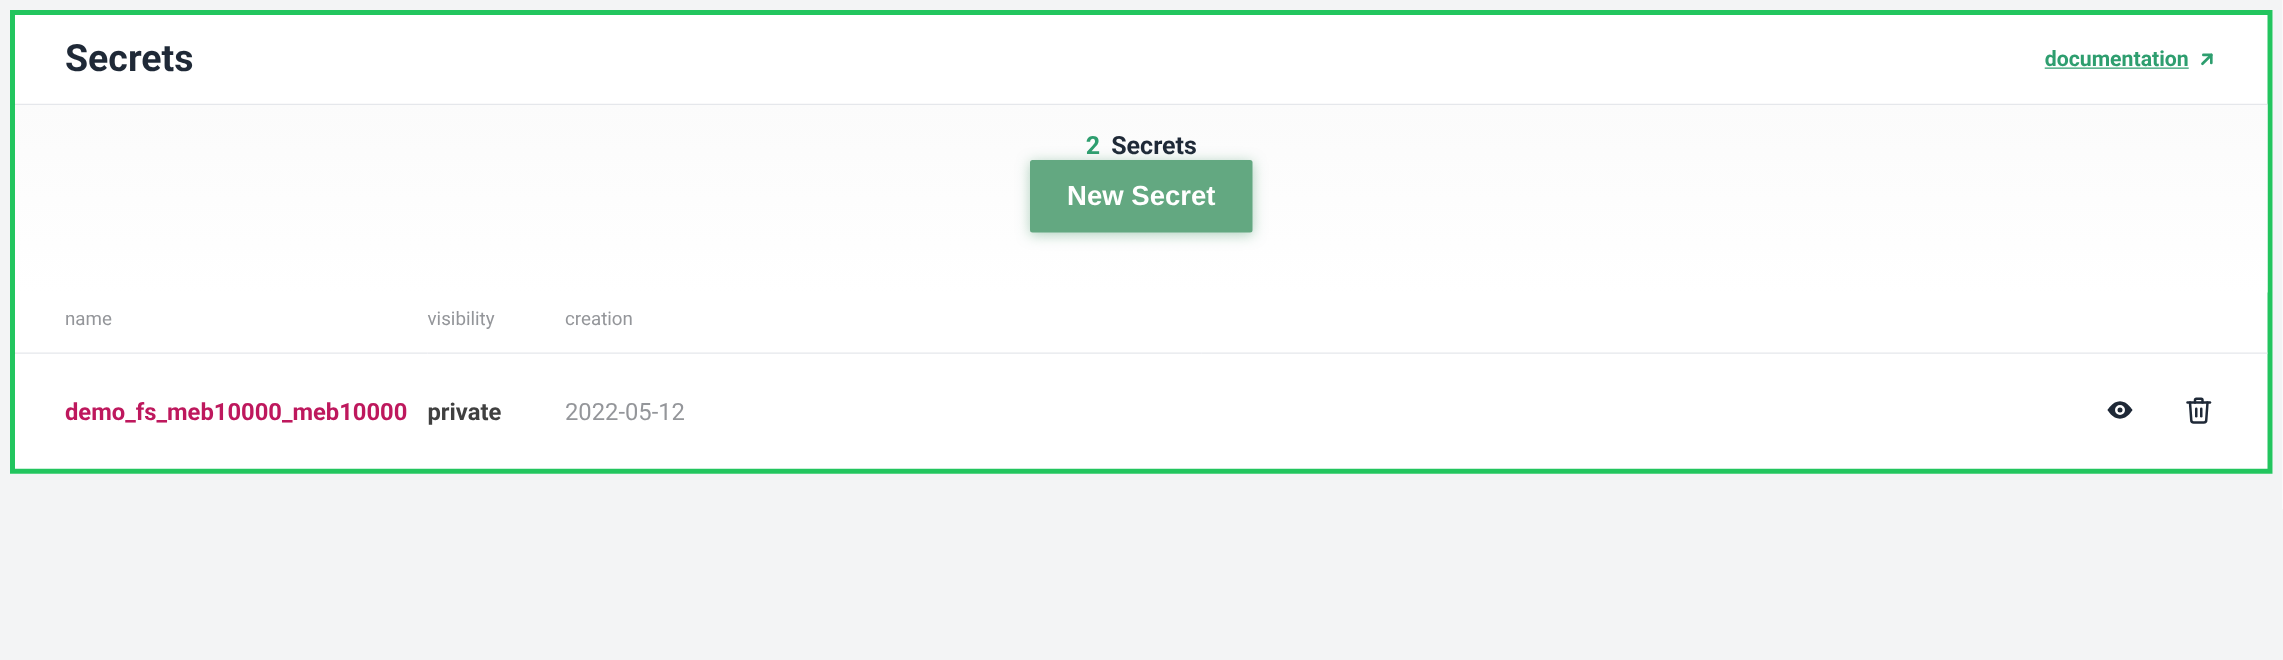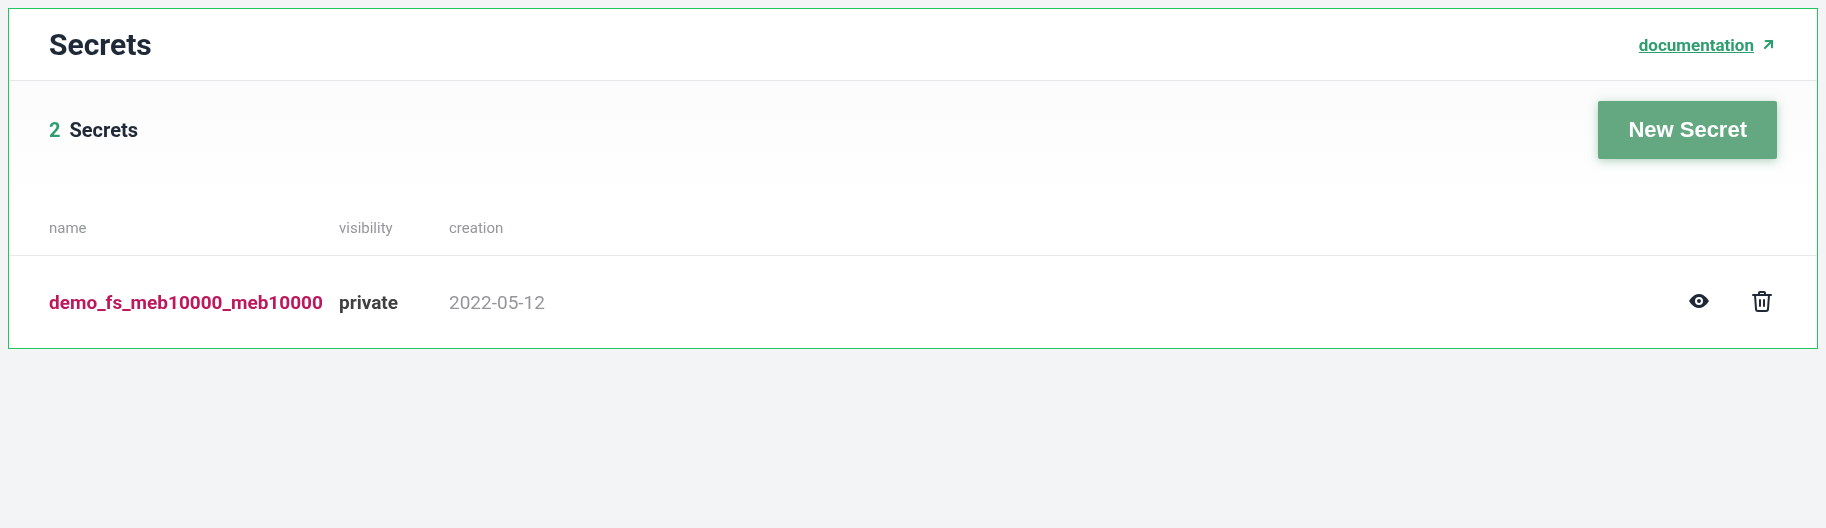--- a/index.html
+++ b/index.html
@@ -4,21 +4,21 @@
 <style>
   * { box-sizing: border-box; margin: 0; padding: 0; }
   body {
     font-family: -apple-system, BlinkMacSystemFont, "Segoe UI", Roboto, "Helvetica Neue", Arial, sans-serif;
     background: #f3f4f5;
     padding: 8px;
     color: #1f2937;
   }
   .panel {
     background: #ffffff;
-    border: 1px solid #22c55e;
+    border: 4px solid #22c55e;
     width: 100%;
   }
   .panel-header {
     display: flex;
     align-items: center;
     justify-content: space-between;
     padding: 18px 40px;
     border-bottom: 1px solid #e5e7eb;
   }
   .panel-title {
@@ -35,20 +35,21 @@
     align-items: center;
     gap: 6px;
   }
   .doc-link svg { width: 17px; height: 17px; }
   .subheader {
     display: flex;
     align-items: center;
     justify-content: space-between;
     padding: 20px 40px 48px 40px;
     background: linear-gradient(to bottom, #fbfbfb, #ffffff);
+    flex-direction: column;
   }
   .count-line {
     font-size: 20px;
     font-weight: 700;
   }
   .count-num { color: #2e9e6f; margin-right: 4px;}
   .count-label { color: #1f2937; }
   .new-btn {
     background: #63a881;
     color: #ffffff;

